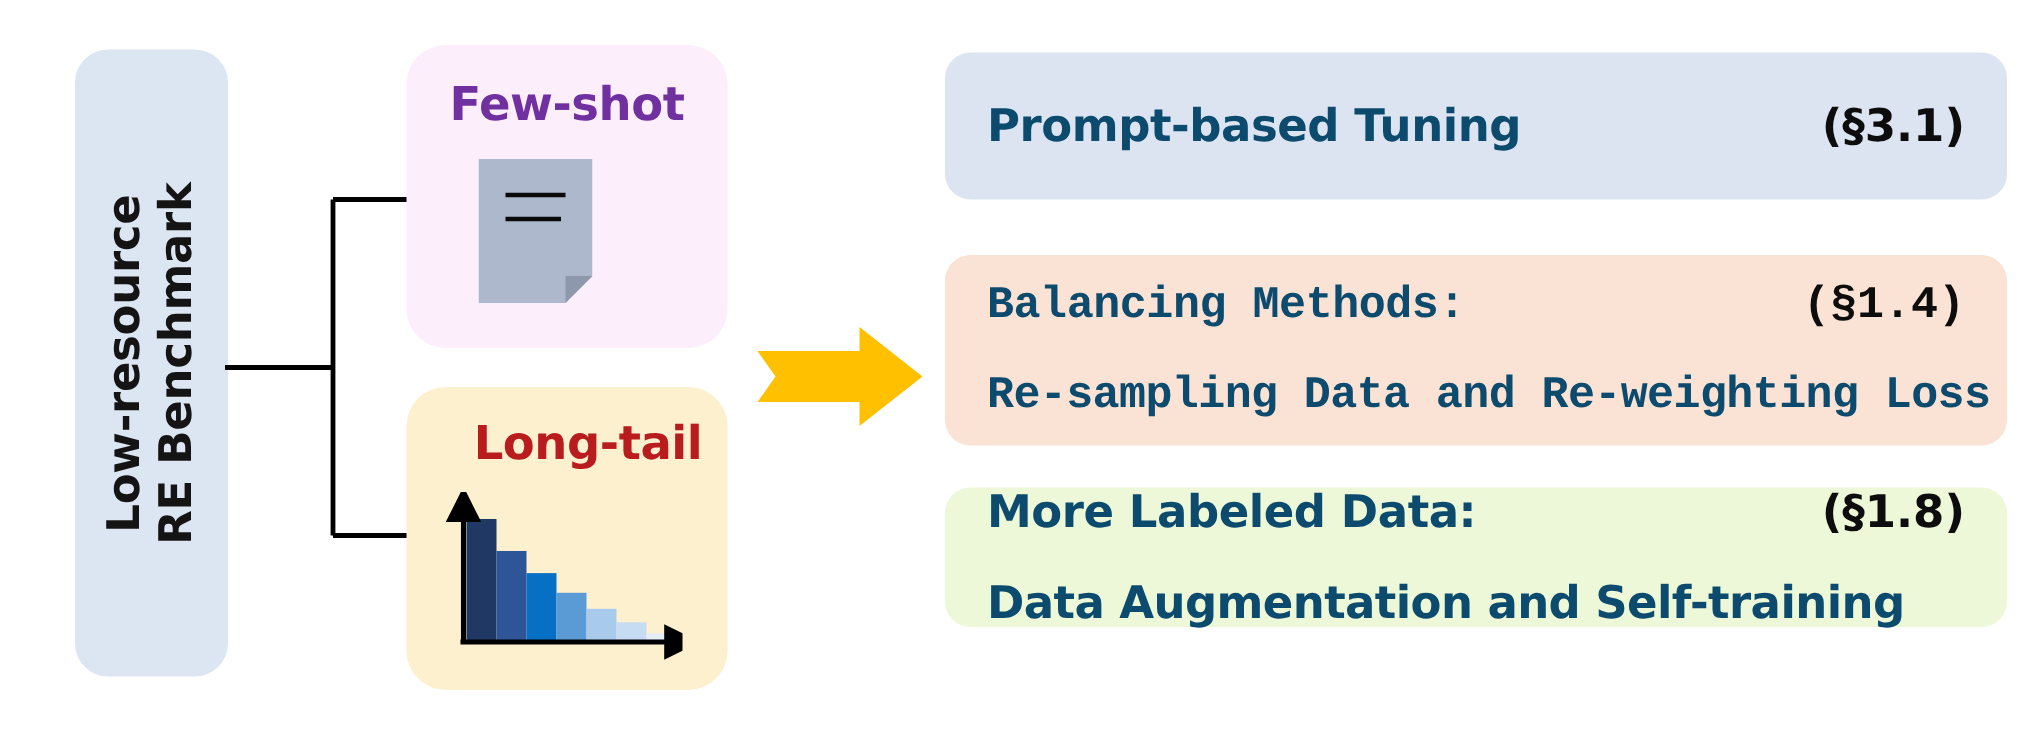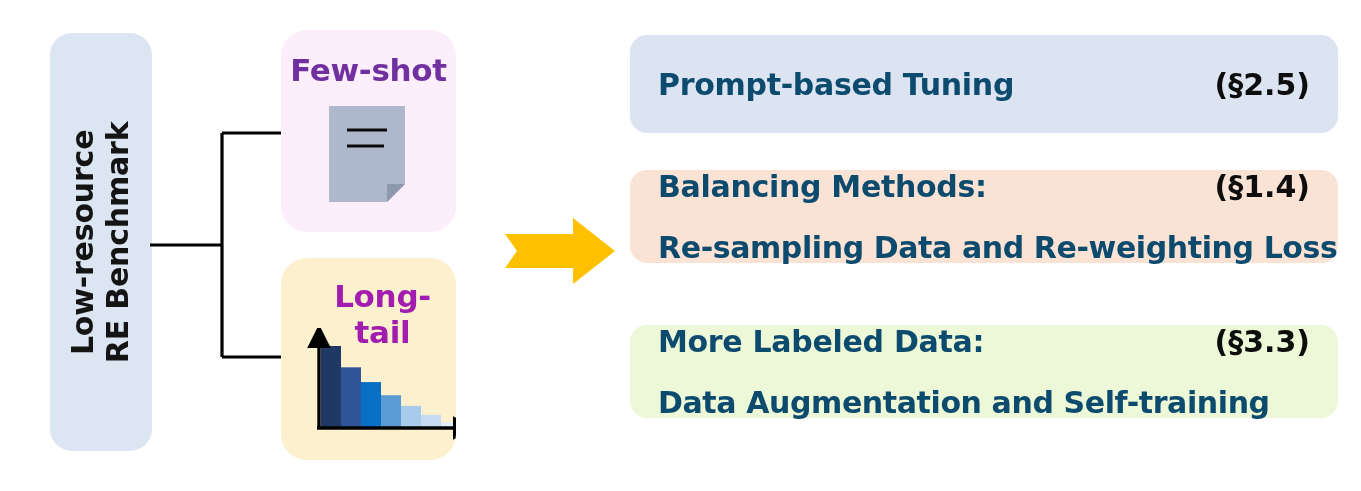--- a/index.html
+++ b/index.html
@@ -53,22 +53,22 @@
     left: 150px;
     top: 120px;
     width: 250px;
     height: 260px;
     pointer-events: none;
   }
 
   
   .cat-card {
     position: absolute;
-    left: 281px;
-    width: 175px;
+    left: 271px;
+    width: 214px;
     border-radius: 26px;
     overflow: hidden;
   }
   .cat-fewshot {
     top: 30px;
     height: 202px;
     background: #fdeefc;
   }
   .cat-longtail {
     top: 258px;
@@ -120,21 +120,21 @@
     left: 630px;
     width: 708px;
     border-radius: 17px;
     box-sizing: border-box;
     padding: 0 28px;
     display: flex;
     flex-direction: column;
     justify-content: center;
   }
   .method-1 { top: 35px;  height: 98px;  background: #dce4f2; }
-  .method-2 { top: 170px; height: 93px; background: #fae2d4; }
+  .method-2 { top: 170px; height: 127px; background: #fae2d4; font-family: Liberation Mono, monospace; }
   .method-3 { top: 325px; height: 93px; background: #ecf8d7; }
 
   .m-row {
     display: flex;
     align-items: baseline;
     justify-content: space-between;
     width: 100%;
   }
   .m-text {
     font-size: 30px;
@@ -175,21 +175,21 @@
     <div class="cat-title" style="color: rgb(112, 48, 160);">Few-shot</div>
     <svg class="doc-icon" viewBox="0 0 76 96" width="76" height="96">
       <path d="M 0 0 L 76 0 L 76 78 L 58 96 L 0 96 Z" fill="#aeb8cc"></path>
       <path d="M 76 78 L 58 96 L 58 78 Z" fill="#8d98ad"></path>
       <line x1="18" y1="24" x2="58" y2="24" stroke="#0a0a0a" stroke-width="3"></line>
       <line x1="18" y1="40" x2="55" y2="40" stroke="#0a0a0a" stroke-width="3"></line>
     </svg>
   </div>
 
   <div class="cat-card cat-longtail" style="background: rgb(253, 240, 207);">
-    <div class="cat-title" style="color: #a21caf; padding-left: 28px;">Long-tail</div>
+    <div class="cat-title" style="color: #b91c1c; padding-left: 28px;">Long-tail</div>
     <svg class="longtail-icon" viewBox="0 0 170 120" width="170" height="120">
       <defs>
         <marker id="arrHead" markerWidth="7" markerHeight="7" refX="3" refY="3.5" orient="auto" markerUnits="strokeWidth">
           <path d="M0,0 L7,3.5 L0,7 Z" fill="#000000"></path>
         </marker>
       </defs>
 
       <rect x="26" y="18" width="20" height="82" fill="#1f3864"></rect>
         <rect x="46" y="39.32" width="20" height="60.68" fill="#2e5597"></rect>
         <rect x="66" y="54.08" width="20" height="45.92" fill="#0770c4"></rect>
@@ -202,37 +202,37 @@
     </svg>
   </div>
 
   <svg class="big-arrow" viewBox="0 0 110 66" width="110" height="66">
     <path d="M 0 16 L 12 33 L 0 50 L 68 50 L 68 66 L 110 33 L 68 0 L 68 16 Z" fill="#ffc000"></path>
   </svg>
 
   <div class="method-box method-1" style="background: rgb(220, 228, 242);">
     <div class="m-row">
       <span class="m-text">Prompt-based Tuning</span>
-      <span class="m-sec">(§2.5)</span>
+      <span class="m-sec">(§3.1)</span>
     </div>
   </div>
 
   <div class="method-box method-2" style="background: rgb(250, 226, 212);">
     <div class="m-row">
       <span class="m-text">Balancing Methods:</span>
       <span class="m-sec">(§1.4)</span>
     </div>
     <div class="m-row m-line2">
       <span class="m-text">Re-sampling Data and Re-weighting Loss</span>
     </div>
   </div>
 
   <div class="method-box method-3" style="background: rgb(236, 248, 215);">
     <div class="m-row">
       <span class="m-text">More Labeled Data:</span>
-      <span class="m-sec">(§3.3)</span>
+      <span class="m-sec">(§1.8)</span>
     </div>
     <div class="m-row m-line2">
       <span class="m-text">Data Augmentation and Self-training</span>
     </div>
   </div>
 
 </div>
 
 </body></html>

